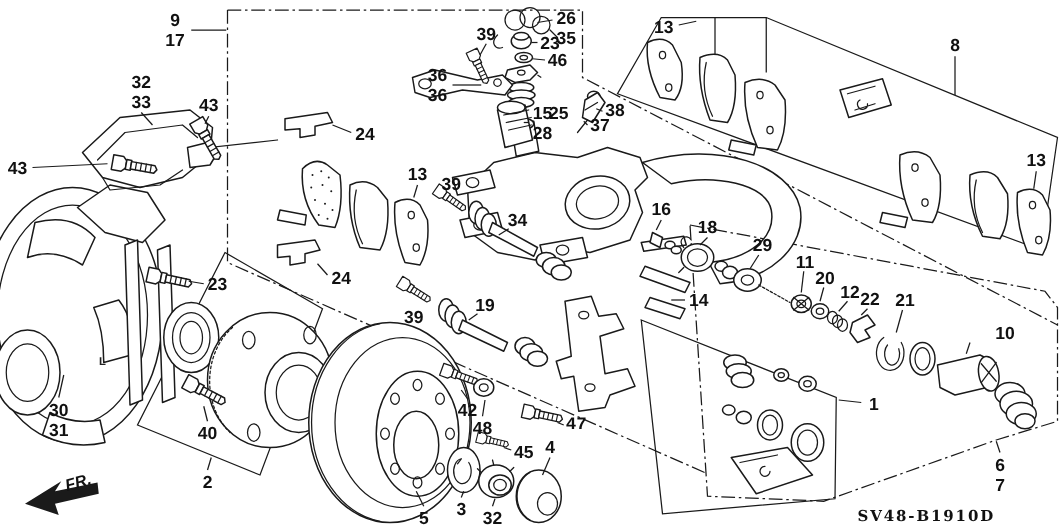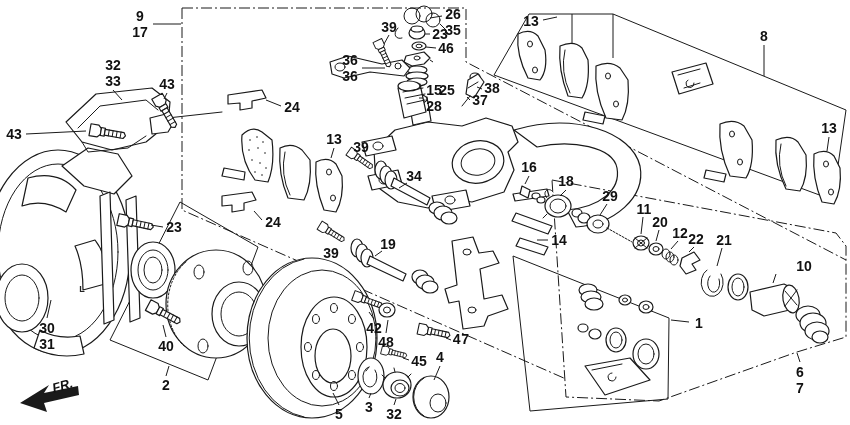--- a/index.html
+++ b/index.html
@@ -354,20 +354,21 @@
         <polyline points="409,360 403,358" class="leader"></polyline>
         <polyline points="440,366 434,380" class="leader"></polyline>
         <polyline points="369,398 371,393" class="leader"></polyline>
         <polyline points="394,405 396,399" class="leader"></polyline>
         <polyline points="339,405 333,393" class="leader"></polyline>
       </g>
   </svg>
 
   <div class="mark" style="left:82px;top:289px">L</div>
   <div class="fr" style="left:52px;top:378px">FR.</div>
+  <div class="code" style="left:686px;top:406px">SV48-B1910D</div>
   <div id="callout-layer">
       <div class="callout" style="left: 140px; top: 16px;">9</div>
       <div class="callout" style="left: 140px; top: 32px;">17</div>
       <div class="callout" style="left: 113px; top: 65px;">32</div>
       <div class="callout" style="left: 113px; top: 81px;">33</div>
       <div class="callout" style="left: 14px; top: 134px;">43</div>
       <div class="callout" style="left: 167px; top: 84px;">43</div>
       <div class="callout" style="left: 174px; top: 227px;">23</div>
       <div class="callout" style="left: 47px; top: 328px;">30</div>
       <div class="callout" style="left: 47px; top: 344px;">31</div>

